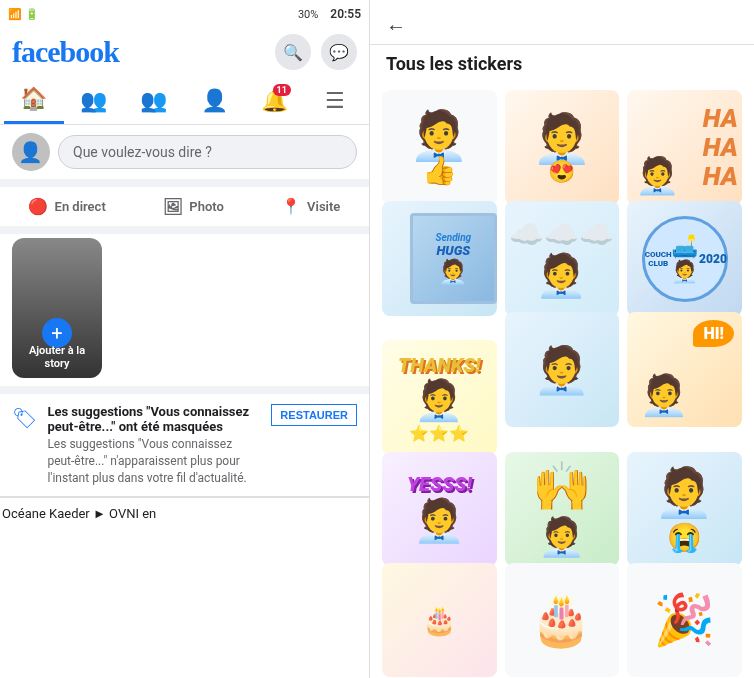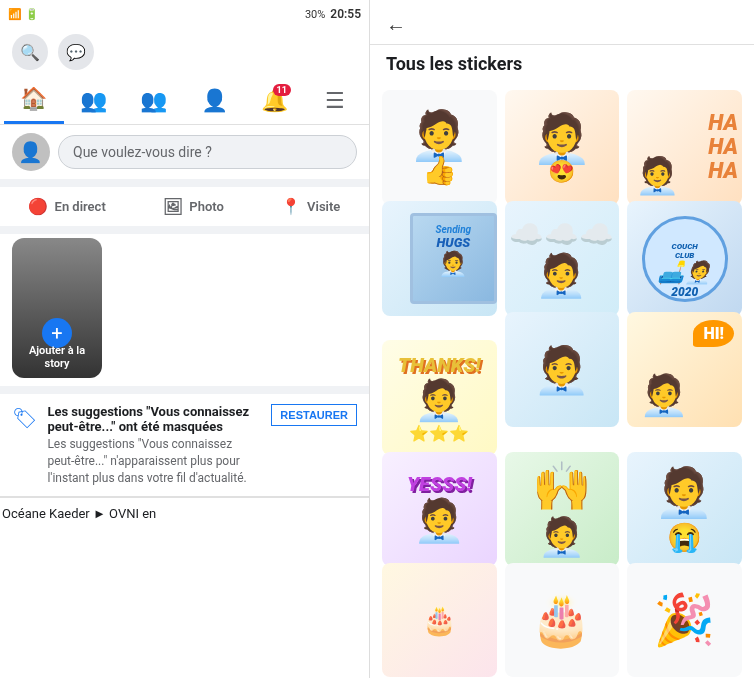--- a/index.html
+++ b/index.html
@@ -29,21 +29,21 @@
       background: #fff;
       height: 28px;
       display: flex;
       align-items: center;
       justify-content: space-between;
       padding: 0 8px;
       font-size: 11px;
       color: #333;
     }
     .status-bar-left { display: flex; align-items: center; gap: 4px; }
-    .status-bar-right { display: flex; align-items: center; gap: 5px; }
+    .status-bar-right { display: flex; align-items: center; gap: 12px; }
     .status-time { font-weight: 600; font-size: 12px; }
 
     
     .fb-header {
       background: #fff;
       padding: 6px 12px;
       display: flex;
       align-items: center;
       justify-content: space-between;
     }
@@ -316,21 +316,21 @@
     }
     .sticker-crying {
       background: linear-gradient(135deg, #e8f4fd, #c8e6f5);
     }
     .sticker-birthday {
       background: linear-gradient(135deg, #fff8e1, #fce4ec);
     }
 
     .ha-text {
       color: #e8823a;
-      font-size: 22px;
+      font-size: 26px;
       font-weight: 900;
       font-style: italic;
       line-height: 1.1;
       text-align: right;
     }
     .thanks-text {
       color: #e8c038;
       font-size: 20px;
       font-weight: 900;
       font-style: italic;
@@ -364,20 +364,21 @@
       text-shadow: 1px 1px 0 #ff6090;
     }
     .hugs-stamp {
       border: 3px solid #a0c0e0;
       border-radius: 4px;
       padding: 8px;
       background: linear-gradient(135deg, #b8d8f0, #8ab8e0);
       display: flex;
       flex-direction: column;
       align-items: center;
+      justify-content: center;
       width: 80%;
       height: 80%;
       margin-left: 28px;
     }
     .hugs-text {
       color: #1860b8;
       font-size: 13px;
       font-weight: 900;
       font-style: italic;
     }
@@ -386,25 +387,24 @@
       font-size: 10px;
       font-weight: 700;
       font-style: italic;
     }
     .couch-badge {
       border: 3px solid #60a0e0;
       border-radius: 50%;
       width: 75%;
       height: 75%;
       display: flex;
-      flex-direction: column;
-      align-items: center;
-      justify-content: flex-end;
+      flex-direction: row;
+      align-items: center;
+      justify-content: space-between;
       background: #d0e8ff;
-      font-style: italic;
     }
     .couch-text {
       font-size: 8px;
       font-weight: 900;
       color: #1060b0;
       text-align: center;
     }
     .couch-year {
       font-size: 12px;
       font-weight: 900;
@@ -421,20 +421,21 @@
       <span>📶</span>
       <span>🔋</span>
     </div>
     <div class="status-bar-right">
       <span>30%</span>
       <span class="status-time">20:55</span>
     </div>
   </div>
 
   <div class="fb-header">
+    <span class="fb-logo">facebook</span>
     <div class="header-icons">
       <div class="header-icon-btn">🔍</div>
       <div class="header-icon-btn">💬</div>
     </div>
   </div>
 
   <div class="nav-tabs">
     <div class="nav-tab active">🏠</div>
     <div class="nav-tab">👥</div>
     <div class="nav-tab">👥</div>

